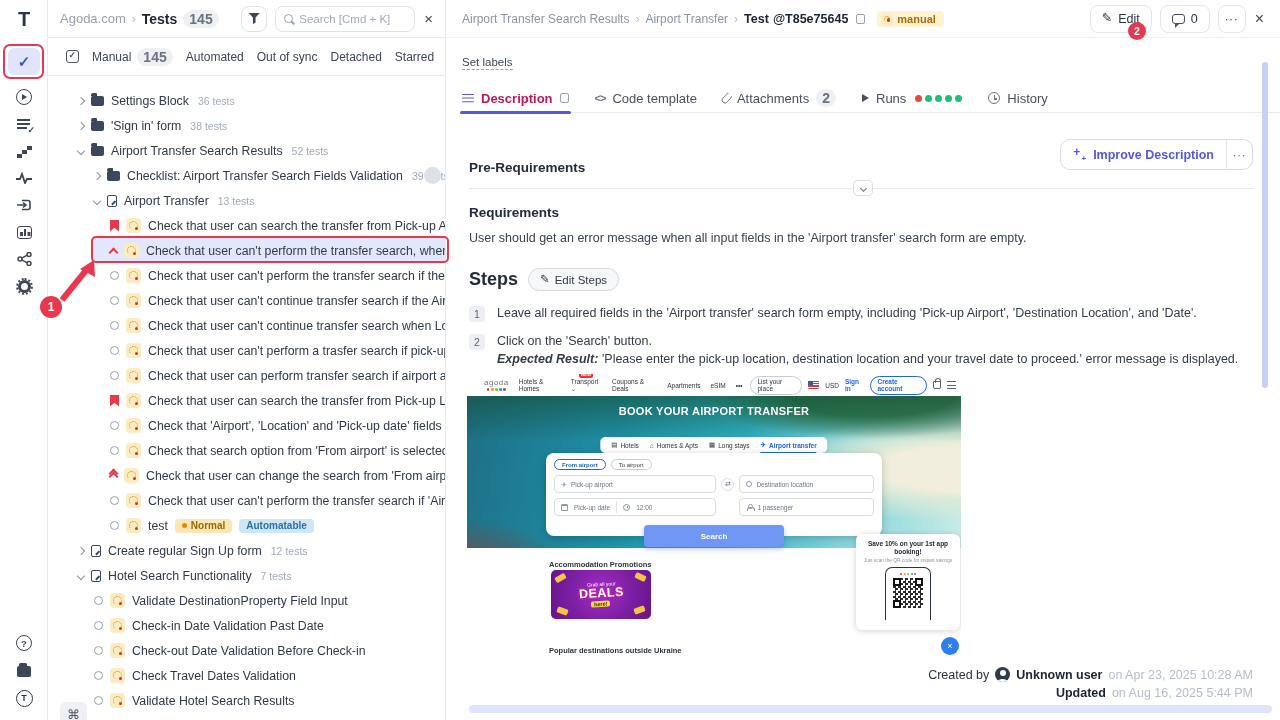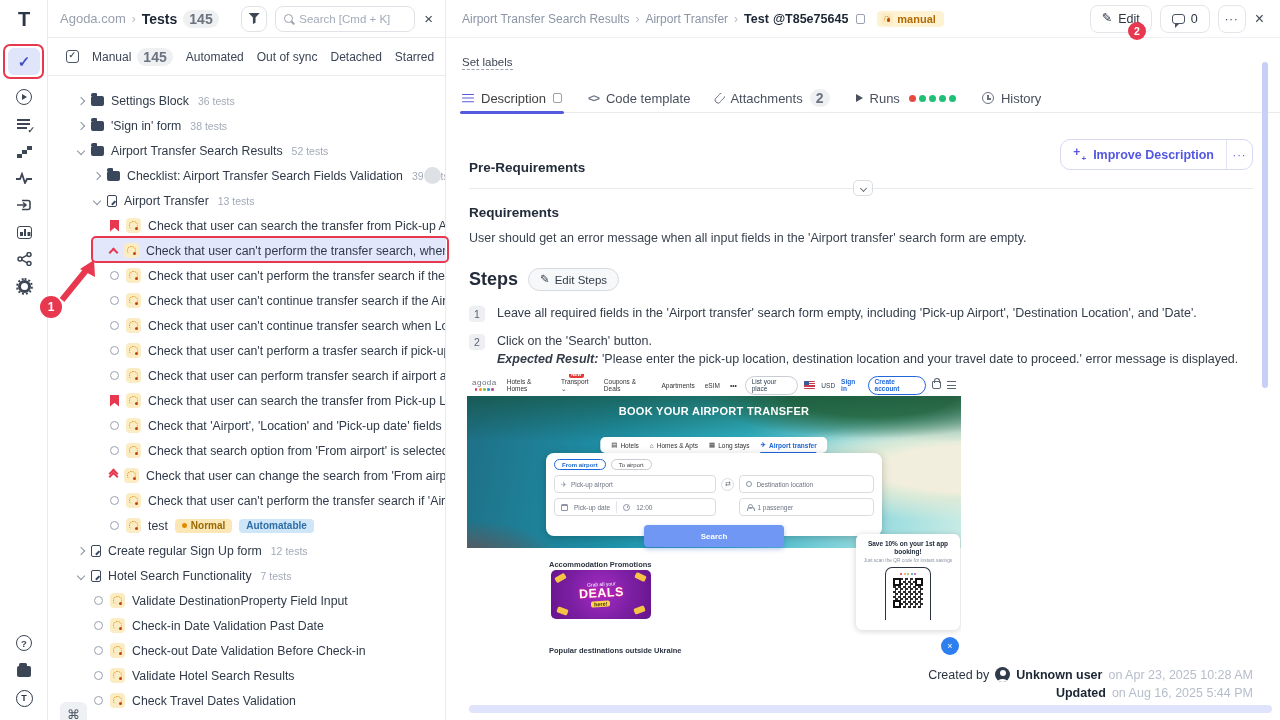--- a/index.html
+++ b/index.html
@@ -82,21 +82,21 @@
   .ic-copy::before{content:'';position:absolute;right:-4px;top:-4px;width:9px;height:10px;border:1.4px solid #98a1ad;border-radius:2px;z-index:-1}
   .man-badge{margin-left:12px;background:#fdf3d3;border-radius:4px;padding:2px 8px 2px 4px;display:flex;align-items:center;gap:4px;font-size:11px;font-weight:600;color:#b26b04}
   .man-badge .ic-manual{width:12px;height:12px;border-radius:3px}
   .hbtn{height:28px;border:1px solid #e3e6ea;border-radius:8px;background:#fff;display:flex;align-items:center;gap:6px;padding:0 11px;font-size:12.5px;color:#2c3442;margin-left:8px}
   .glyph{line-height:1}
   .ic-comment{width:13px;height:10px;border:1.5px solid #4a5362;border-radius:3px;position:relative}
   .ic-comment::after{content:'';position:absolute;left:2px;bottom:-5px;border-top:4px solid #4a5362;border-right:4px solid transparent}
   .set-labels{position:absolute;top:56px;left:16px;font-size:11.5px;color:#3e4856;border-bottom:1px dashed #9aa3af;padding-bottom:1px}
   .tabs{position:absolute;top:84px;left:16px;right:0;height:29px;display:flex;align-items:center;gap:26px;border-bottom:1px solid #e9ebef;font-size:13px;color:#49505e}
   .tab{display:flex;align-items:center;gap:7px;position:relative;height:29px}
-  .tab.active{color:#404040;font-weight:400}
+  .tab.active{color:#be185d;font-weight:700}
   .tab.active::after{content:'';position:absolute;left:-2px;right:-2px;bottom:-1px;height:2.5px;background:#555ae0;border-radius:2px}
   .ic-desc{width:12px;height:11px;position:relative}
   .ic-desc::before{content:'';position:absolute;top:1px;left:0;width:12px;height:1.9px;background:#555ae0;box-shadow:0 3.6px 0 #555ae0,0 7.2px 0 #555ae0;border-radius:1px}
   .ic-code{font-size:11px;font-weight:700;color:#6b7280;letter-spacing:-1px}
   .ic-clip{width:7px;height:11px;border:1.5px solid #6b7280;border-top:none;border-radius:4px 4px 5px 5px;transform:rotate(42deg)}
   .ic-playsm{border-left:7px solid #49505e;border-top:4.5px solid transparent;border-bottom:4.5px solid transparent}
   .dots{display:flex;gap:3px;margin-left:2px}
   .dots i{width:7px;height:7px;border-radius:50%}
   .ic-clock{width:12px;height:12px;border:1.5px solid #6b7280;border-radius:50%;position:relative}
   .ic-clock::before{content:'';position:absolute;left:4.6px;top:2px;width:1.5px;height:4px;background:#6b7280}
@@ -124,21 +124,21 @@
   .f-strong{color:#1b2534;font-weight:700}
   .f-gray{color:#b6bdca}
   .f-lab{color:#2b3442}
   .ava{width:15px;height:15px;border-radius:50%;background:#2f3a4a;position:relative;overflow:hidden}
   .ava::before{content:'';position:absolute;left:4.5px;top:2.5px;width:6px;height:6px;border-radius:50%;background:#fff}
   .ava::after{content:'';position:absolute;left:2px;bottom:-3.5px;width:11px;height:7px;border-radius:50%;background:#fff}
   .vscroll{position:absolute;right:12px;top:62px;width:6px;height:326px;background:#c9d0f7;border-radius:3px}
   .hscroll{position:absolute;left:23px;right:8px;top:705px;height:8px;background:#dfe3fb;border-radius:4px}
   
   .shot{position:absolute;left:21px;top:374px;width:494px;height:288px;background:#fff;overflow:hidden}
-  .sh-head{position:absolute;left:0;top:0;right:0;height:22px;display:flex;align-items:center;padding:0 5px;gap:8px;background:#fff}
+  .sh-head{position:absolute;left:12px;top:0;right:0;height:22px;display:flex;align-items:center;padding:0 5px;gap:8px;background:#fff}
   .ag-logo{display:flex;flex-direction:column;align-items:center;line-height:1;margin-right:2px}
   .ag-logo .t{font-size:8px;color:#6b7280;letter-spacing:.5px}
   .ag-dots{display:flex;gap:1.5px;margin-top:1px}
   .ag-dots i{width:2.6px;height:2.6px;border-radius:50%}
   .sh-nav{display:flex;gap:10px;font-size:6.5px;color:#333;align-items:center}
   .sh-nav .ni{position:relative}
   .new-tag{position:absolute;top:-6px;left:8px;background:#e53935;color:#fff;font-size:4.5px;padding:.5px 2px;border-radius:2px;font-weight:700}
   .sh-right{margin-left:auto;display:flex;align-items:center;gap:6px;font-size:6.5px;color:#2c3e50}
   .pill-sm{border:1px solid #c8cdd4;border-radius:999px;padding:1.5px 6px}
   .pill-blue{border:1px solid #2067da;color:#2067da;border-radius:999px;padding:1.5px 6px;font-weight:700}
@@ -415,26 +415,26 @@
         <span class="tlabel">Check-in Date Validation Past Date</span>
       </div>
       <div class="trow" style="padding-left: 46px;">
         <span class="pr-ci"></span>
         <span class="ic-manual"></span>
         <span class="tlabel">Check-out Date Validation Before Check-in</span>
       </div>
       <div class="trow" style="padding-left: 46px;">
         <span class="pr-ci"></span>
         <span class="ic-manual"></span>
+        <span class="tlabel">Check Travel Dates Validation</span>
+      </div>
+      <div class="trow" style="padding-left: 46px;">
+        <span class="pr-ci"></span>
+        <span class="ic-manual"></span>
         <span class="tlabel">Validate Hotel Search Results</span>
-      </div>
-      <div class="trow" style="padding-left: 46px;">
-        <span class="pr-ci"></span>
-        <span class="ic-manual"></span>
-        <span class="tlabel">Check Travel Dates Validation</span>
       </div>
     </div>
   <div class="cmd-btn">⌘</div>
 </section>
 
 <section class="detail-panel">
   <div class="dp-head">
     <span class="crumb">Airport Transfer Search Results</span>
     <span class="bc-sep">›</span>
     <span class="crumb">Airport Transfer</span>

